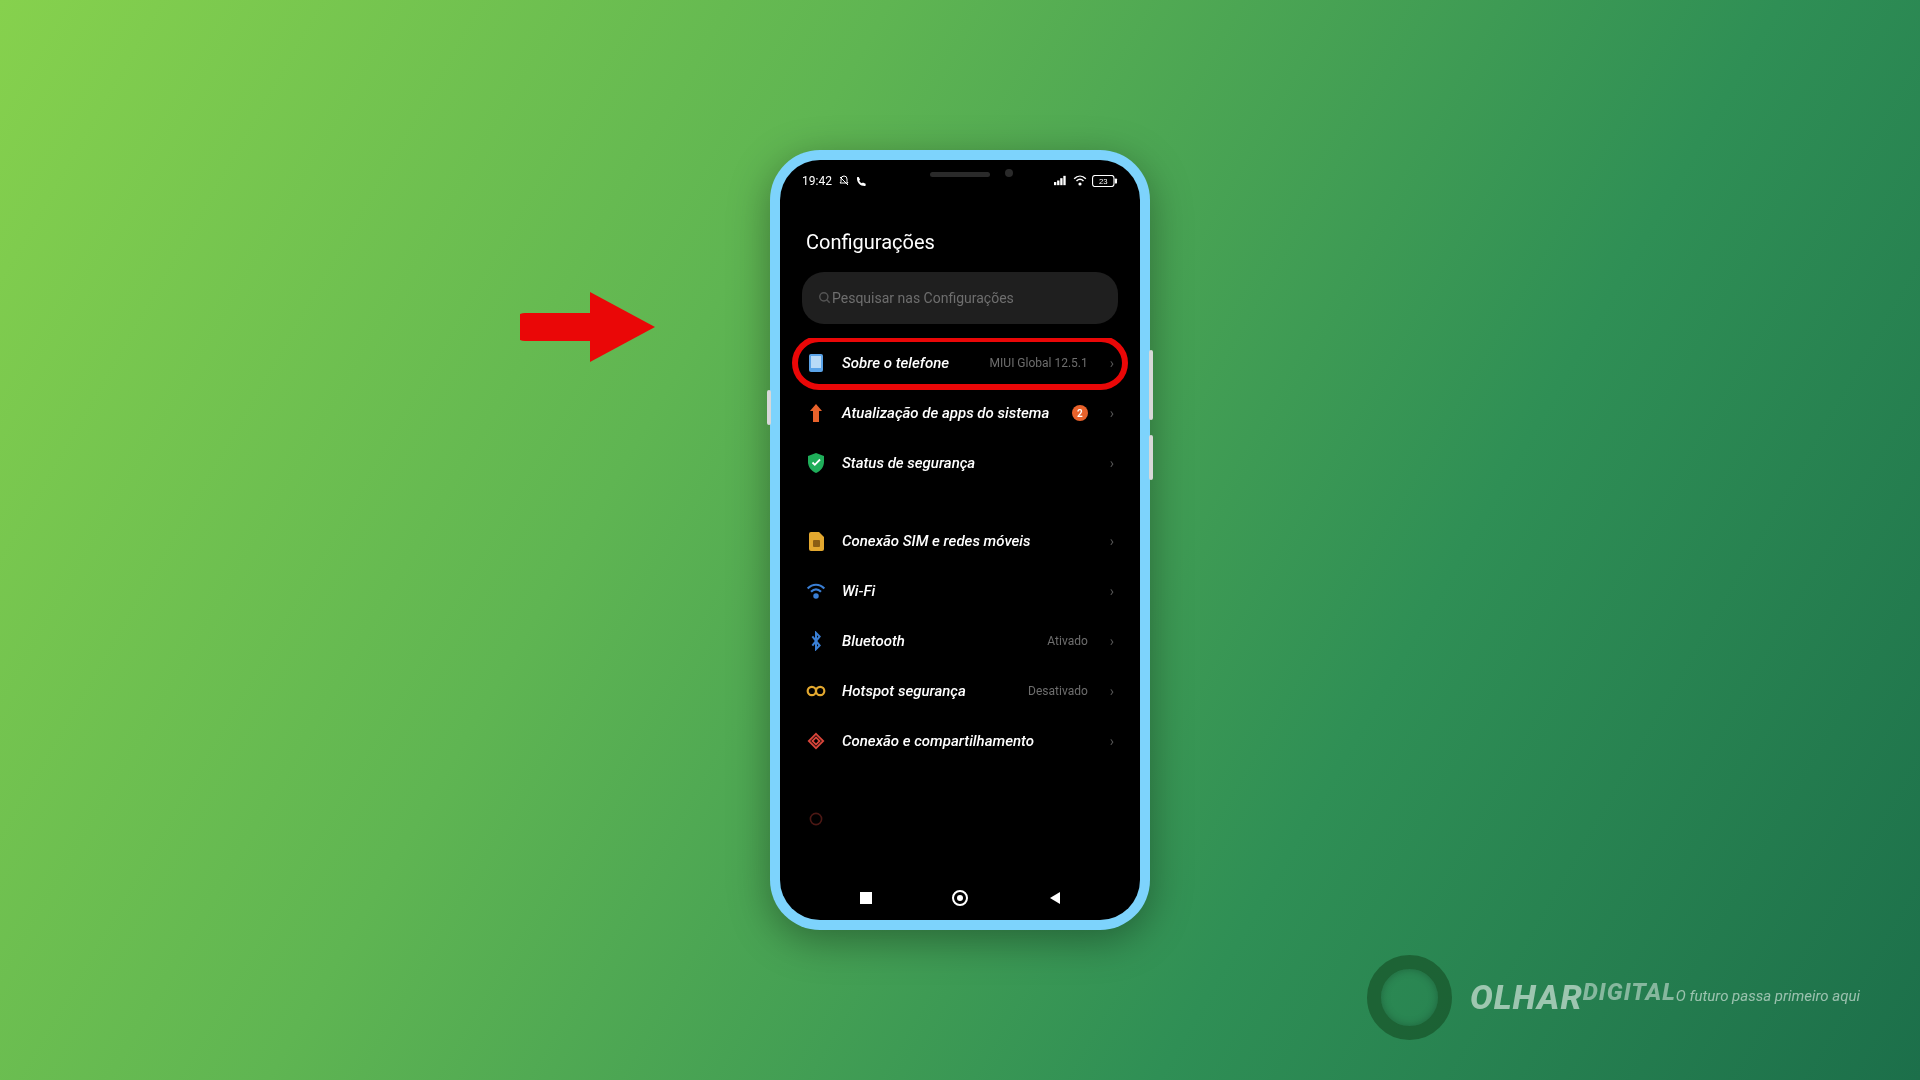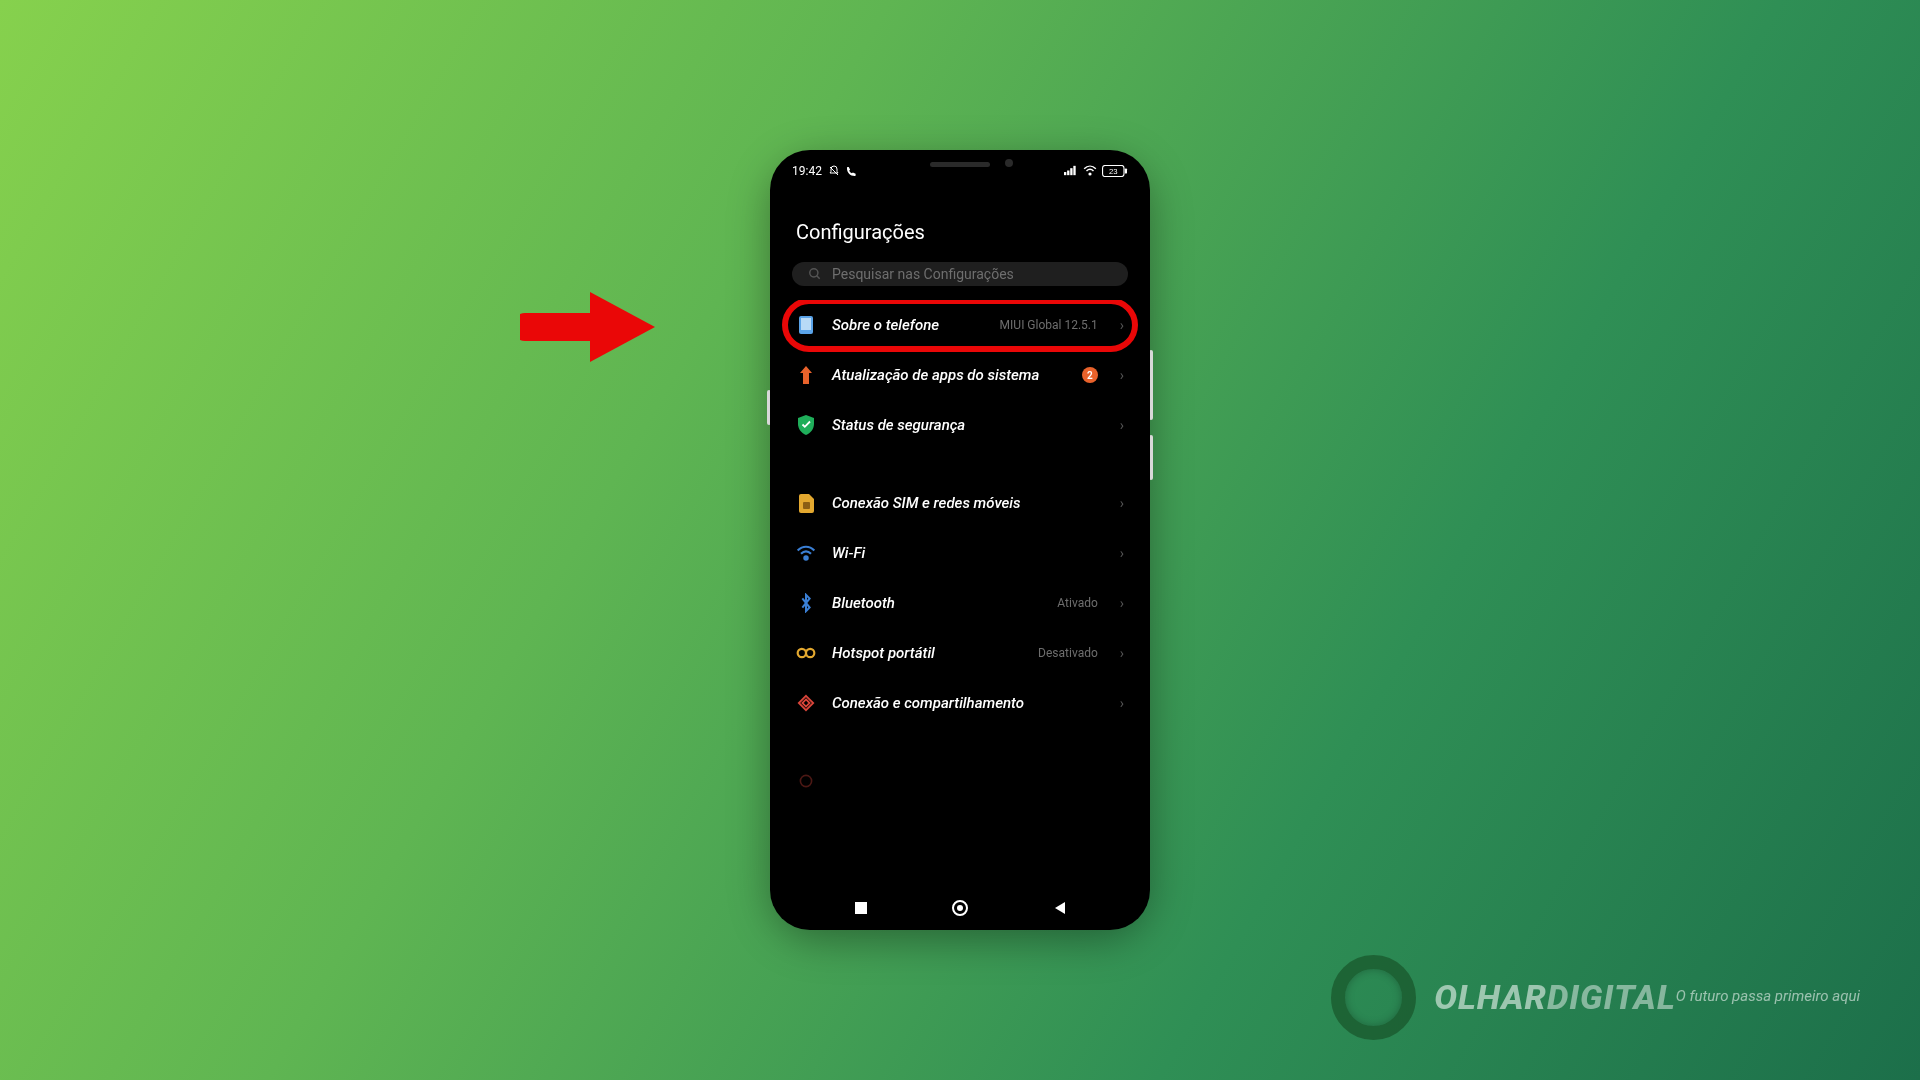--- a/index.html
+++ b/index.html
@@ -8,23 +8,24 @@
     font-family: -apple-system, BlinkMacSystemFont, "Segoe UI", Roboto, Arial, sans-serif;
     background: linear-gradient(120deg, #86d14d 0%, #5fb552 35%, #2f8f55 70%, #1c6f4a 100%);
     position: relative;
   }
   
   .phone {
     position: absolute;
     left: 50%; top: 50%;
     transform: translate(-50%, -50%);
     width: 380px; height: 780px;
-    background: #86efac;
+    background: #7dd3fc;
     border-radius: 50px;
     box-shadow: 0 10px 40px rgba(0,0,0,0.35);
+    padding: 10px;
   }
   .screen {
     width: 100%; height: 100%;
     background: #000;
     border-radius: 40px;
     overflow: hidden;
     position: relative;
     display: flex;
     flex-direction: column;
   }
@@ -61,25 +62,24 @@
     color: #fff;
     font-size: 20px;
     font-weight: 400;
     padding: 42px 26px 18px 26px;
   }
   
   .search-pill {
     margin: 0 22px 14px 22px;
     background: #1f1f1f;
     border-radius: 22px;
-    height: 24px;
+    height: 52px;
     display: flex;
     align-items: center;
     padding: 0 16px;
-    gap: 10px;
     color: #6e6e6e;
     font-size: 14px;
   }
   .search-pill svg { width: 14px; height: 14px; opacity: 0.5; }
   
   .settings-list { flex: 1; overflow: hidden; padding: 0 4px; }
   .row {
     position: relative;
     display: flex;
     align-items: center;
@@ -146,21 +146,21 @@
     color: rgba(255,255,255,0.55);
   }
   .watermark .ring {
     width: 85px; height: 85px;
     border-radius: 50%;
     border: 14px solid rgba(18,70,30,0.55);
     box-shadow: inset 0 0 8px rgba(0,0,0,0.25);
   }
   .watermark .text { display:flex; }
   .watermark .l1 { font-size: 34px; font-weight: 800; font-style: italic; letter-spacing: 1px; line-height: 0.95; }
-  .watermark .l2 { font-size: 34px; font-weight: 800; font-style: italic; letter-spacing: 1px; line-height: 0.95; color: rgba(255,255,255,0.45);}
+  .watermark .l2 { font-size: 24px; font-weight: 800; font-style: italic; letter-spacing: 1px; line-height: 0.95; color: rgba(255,255,255,0.45);}
   .watermark .tag { font-size: 15px; font-style: italic; color: rgba(255,255,255,0.55); margin-top: 6px; }
   
   .side-btn { position:absolute; background:#d8d8d8; border-radius:3px; }
   .sb-right1 { right:-3px; top:200px; width:4px; height:70px; }
   .sb-right2 { right:-3px; top:285px; width:4px; height:45px; }
   .sb-left   { left:-3px;  top:240px; width:4px; height:35px; }
 </style>
 </head>
 <body>
 
@@ -290,21 +290,21 @@
         <span class="chev">›</span>
       </div>
 
       <div class="row">
         <span class="icon">
           <svg width="20" height="14" viewBox="0 0 24 14" fill="none" stroke="#e3a82f" stroke-width="2.6">
               <circle cx="7" cy="7" r="5"></circle>
               <circle cx="17" cy="7" r="5"></circle>
             </svg>
         </span>
-        <span class="label">Hotspot portátil</span>
+        <span class="label">Hotspot segurança</span>
         <span class="sub">Desativado</span>
         <span class="chev">›</span>
       </div>
 
       <div class="row">
         <span class="icon">
           <svg width="18" height="18" viewBox="0 0 20 20" fill="none" stroke="#d9453a" stroke-width="2">
               <path d="M10 2l8 8-8 8-8-8z"></path>
               <path d="M10 6l4 4-4 4-4-4z"></path>
             </svg>

